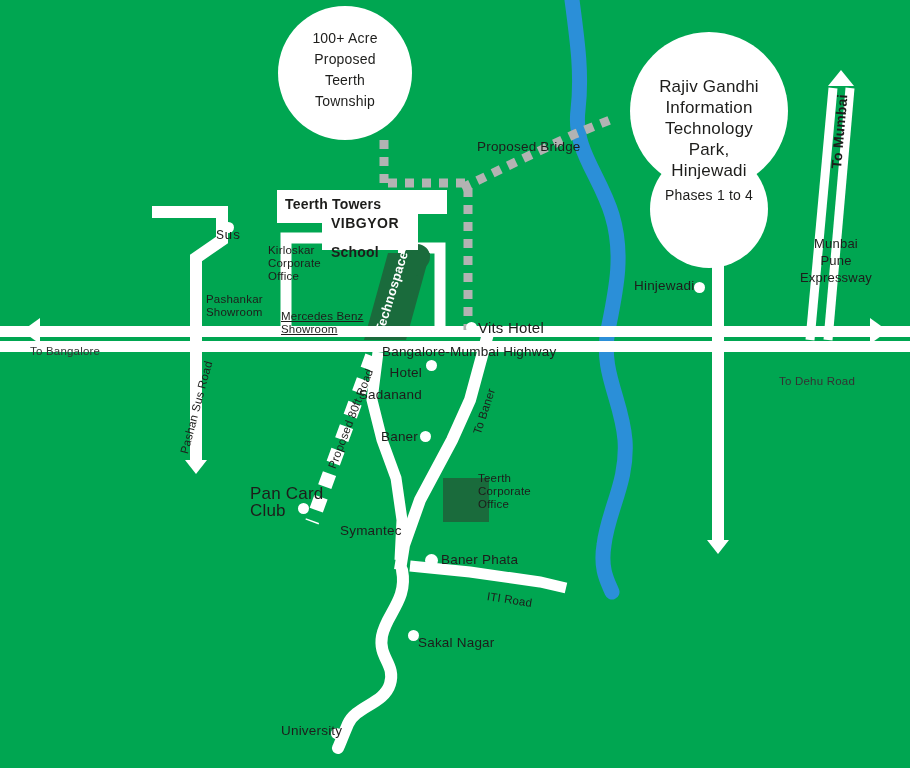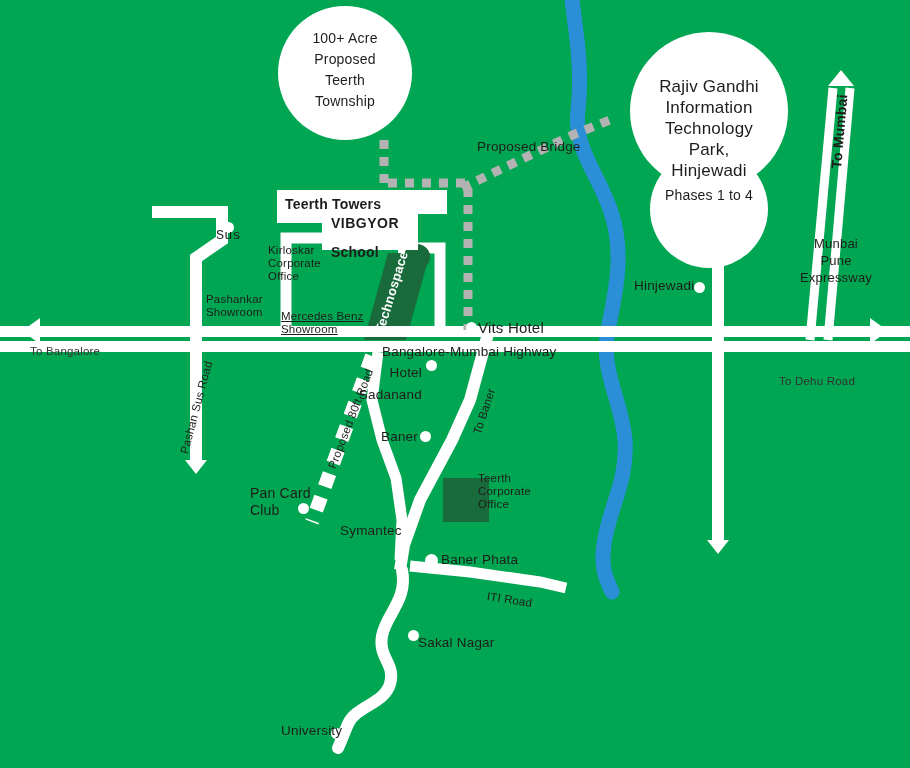--- a/index.html
+++ b/index.html
@@ -201,21 +201,21 @@
 
   <div class="lbl right" style="left:310px;top:362px;width:112px;font-size:13.5px;line-height:22px;">Hotel
 Sadanand</div>
 
   <div class="lbl" style="left:381px;top:429px;font-size:13.5px;">Baner</div>
 
   <div class="lbl sm" style="left:478px;top:472px;">Teerth
 Corporate
 Office</div>
 
-  <div class="lbl" style="left:250px;top:485px;font-size:14px;line-height:17px;">Pan Card
+  <div class="lbl" style="left:250px;top:485px;font-size:17px;line-height:17px;">Pan Card
 Club</div>
 
   <div class="lbl" style="left:340px;top:523px;font-size:13.5px;">Symantec</div>
 
   <div class="lbl" style="left:441px;top:552px;font-size:13.5px;">Baner Phata</div>
 
   <div class="lbl" style="left:418px;top:635px;font-size:13.5px;text-align:right;">Sakal Nagar</div>
 
 
   <div class="lbl" style="left:281px;top:723px;font-size:13.5px;">University</div>

